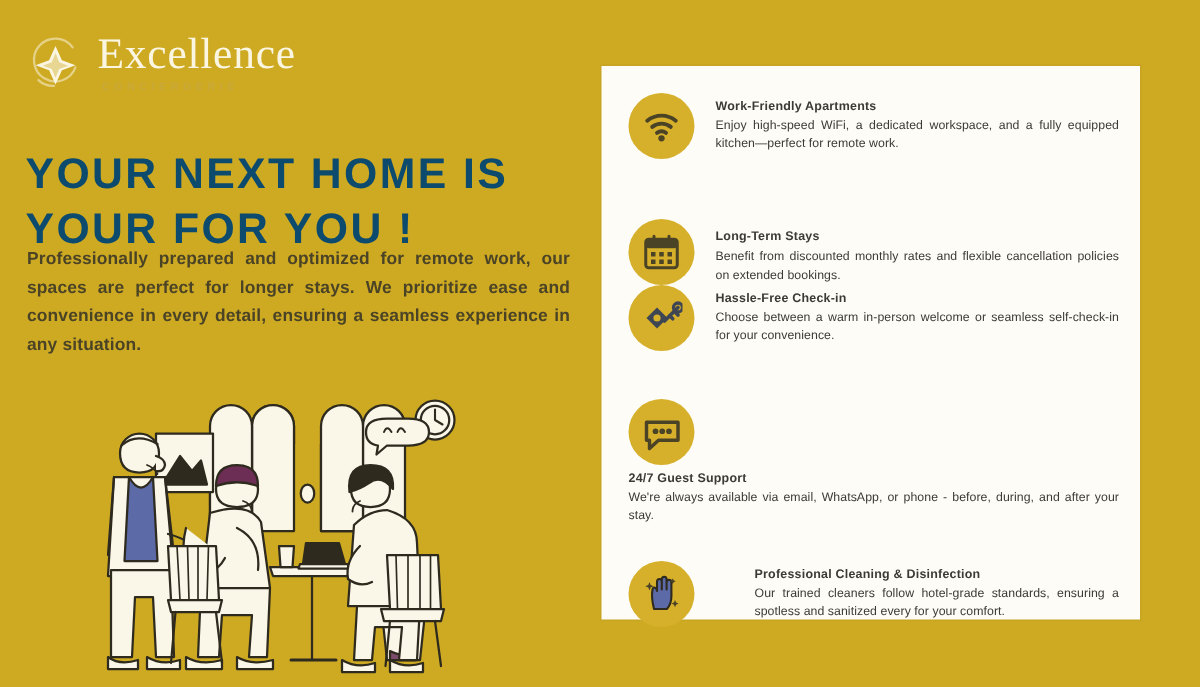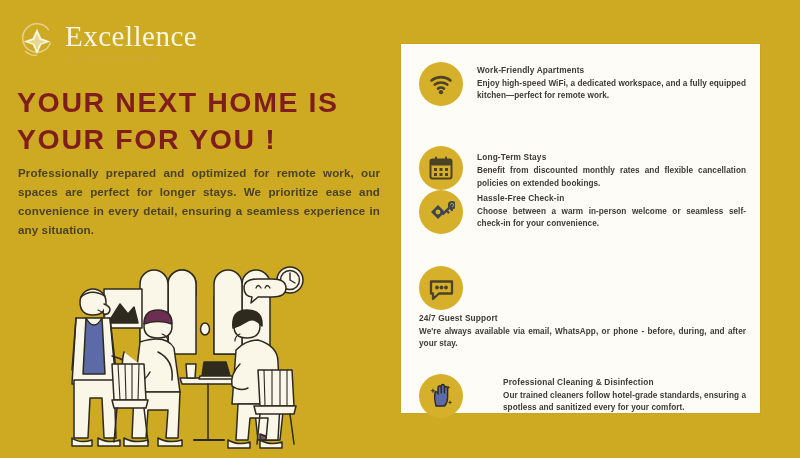--- a/index.html
+++ b/index.html
@@ -13,40 +13,40 @@
     background:#CEAA23;overflow:hidden;
   }
 
   
   .left{
     position:absolute;left:0;top:0;width:400px;height:458px;
   }
 
   .brand{
     position:absolute;left:18px;top:22px;
-    display:flex;align-items:flex-start;gap:9px;
+    display:flex;align-items:flex-end;gap:9px;
   }
   .brand-mark{
     width:38px;height:38px;position:relative;flex:none;
   }
   .brand-text{display:flex;flex-direction:column;line-height:1;}
   .brand-name{
     font-family:"Liberation Serif","DejaVu Serif",serif;
     font-size:29px;color:#FBF6E2;letter-spacing:.5px;
     font-weight:400;
   }
   .brand-sub{
     font-size:7px;letter-spacing:3.1px;color:#C9A93A;
     margin-top:4px;margin-left:3px;font-weight:700;
   }
 
   .headline{
-    position:absolute;left:17px;top:84px;width:375px;
+    position:absolute;left:17px;top:98px;width:375px;
     font-size:28.5px;line-height:1.29;
-    font-weight:700;color:#7f1d1d;letter-spacing:1.6px;
+    font-weight:700;color:#0c4a6e;letter-spacing:1.6px;
   }
   .headline span{display:block;}
 
   .blurb{
     position:absolute;left:18px;top:164px;width:362px;
     font-size:11.6px;line-height:1.63;font-weight:700;
     color:#4B4326;text-align:justify;letter-spacing:.1px;
   }
 
   
@@ -71,21 +71,21 @@
     display:flex;align-items:center;justify-content:center;
   }
   .feat-icon svg{display:block;}
   .feat-body{flex:1;padding-top:3px;}
   .feat-title{
     font-size:8.3px;font-weight:700;color:#3C3A33;
     letter-spacing:.15px;margin-bottom:3px;
   }
   .feat-desc{
     font-size:8.2px;line-height:1.52;color:#3C3A33;
-    text-align:justify;letter-spacing:.05px;font-weight:700;
+    text-align:justify;letter-spacing:.05px;font-weight:400;
   }
 </style>
 </head>
 <body>
 
 <div class="poster">
 
   <div class="left">
 
     <div class="brand">

